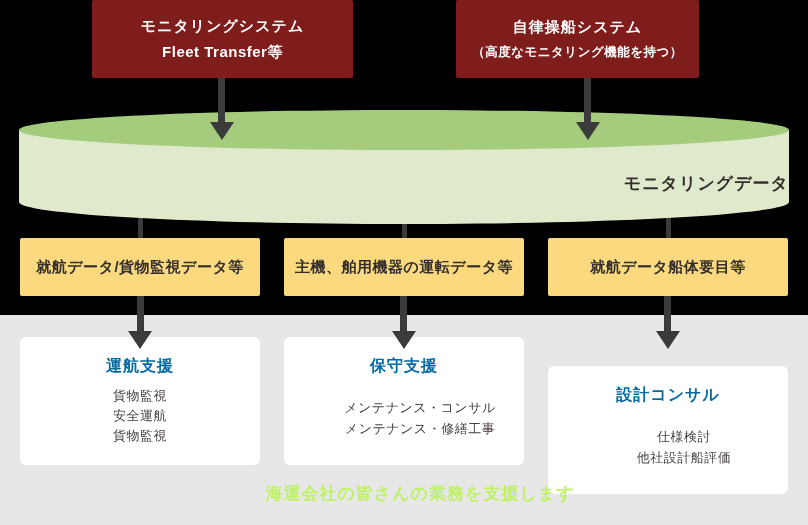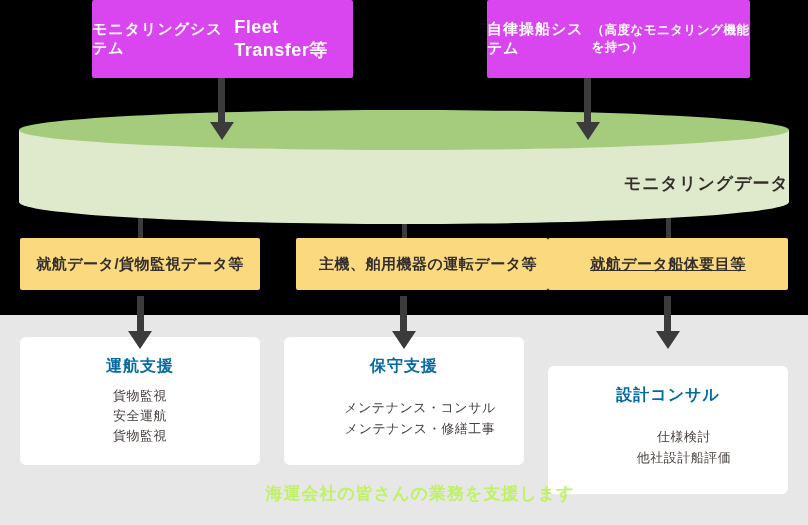--- a/index.html
+++ b/index.html
@@ -16,32 +16,32 @@
     position: absolute;
     left: 0; top: 315px;
     width: 808px; height: 210px;
     background: #E7E7E7;
   }
 
   
   .src-box {
     position: absolute;
     top: 0; height: 78px;
-    background: #d946ef;
+    background: #7f1d1d;
     border-radius: 2px;
-    display: flex; flex-direction: row;
+    display: flex; flex-direction: column;
     justify-content: center; align-items: center;
     gap: 7px;
     color: #FFFFFF;
     z-index: 3;
   }
   .src-box .l1 { font-size: 15px; font-weight: bold; letter-spacing: 1px; }
-  .src-box .l2 { font-size: 18px; font-weight: bold; letter-spacing: 0.5px; }
+  .src-box .l2 { font-size: 15px; font-weight: bold; letter-spacing: 0.5px; }
   #src1 { left: 92px;  width: 261px; }
-  #src2 { left: 456px; width: 263px; margin-left: 31px; }
+  #src2 { left: 456px; width: 243px; }
   #src2 .l2 { font-size: 12.5px; }
 
   
   .stem { position: absolute; background: #3B3B3B; z-index: 4; }
   .head {
     position: absolute; width: 0; height: 0;
     border-left: 12px solid transparent;
     border-right: 12px solid transparent;
     border-top: 18px solid #3B3B3B;
     z-index: 4;
@@ -57,27 +57,27 @@
   
   .cylinder { position: absolute; left: 19px; top: 110px; width: 770px; height: 115px; z-index: 2; }
   .cyl-label {
     position: absolute; left: 19px; top: 172px; width: 770px;
     text-align: right; font-size: 17px; font-weight: bold;
     color: #332E2B; letter-spacing: 1px; z-index: 3;
   }
 
   
   .data-box {
-    position: absolute; top: 238px; width: 240px; height: 52px;
+    position: absolute; top: 238px; width: 240px; height: 58px;
     background: #FBDA7F; border-radius: 2px;
     display: flex; align-items: center; justify-content: center;
     font-size: 15px; font-weight: bold; color: #332E2B;
     z-index: 2; letter-spacing: 0.5px;
   }
-  #data-1 { left: 20px; } #data-2 { left: 296px; padding-left: 12px; } #data-3 { left: 548px; text-decoration: underline; }
+  #data-1 { left: 20px; } #data-2 { left: 284px; } #data-3 { left: 548px; }
 
   .stem.mid { top: 296px; height: 35px; width: 7px; }
   #stem-1 { left: 137px; } #head-1 { left: 128px; top: 331px; }
   #stem-2 { left: 400px; } #head-2 { left: 392px; top: 331px; }
   #stem-3 { left: 664px; } #head-3 { left: 656px; top: 331px; }
 
   
   .card {
     position: absolute; top: 337px; width: 240px; height: 128px;
     background: #FFFFFF; border-radius: 6px;

